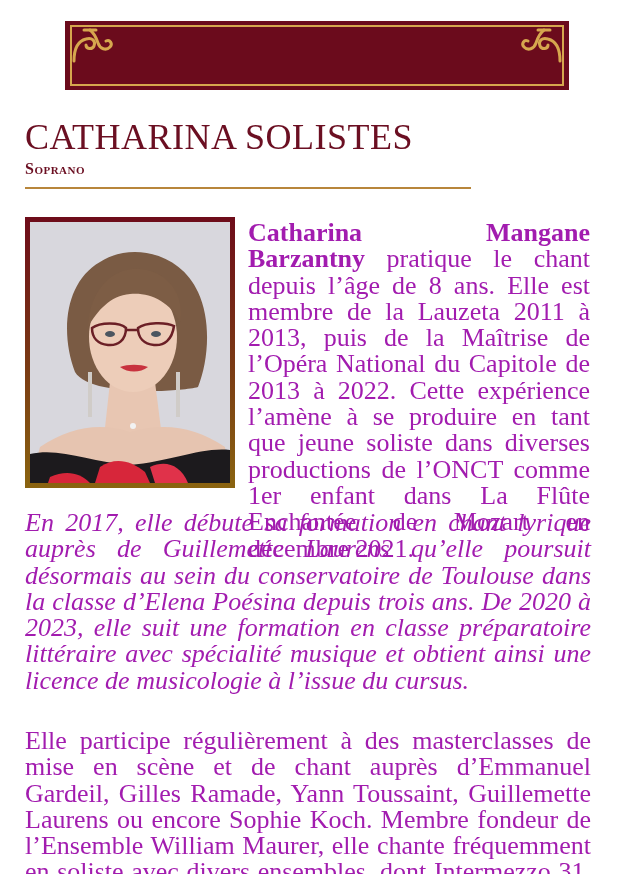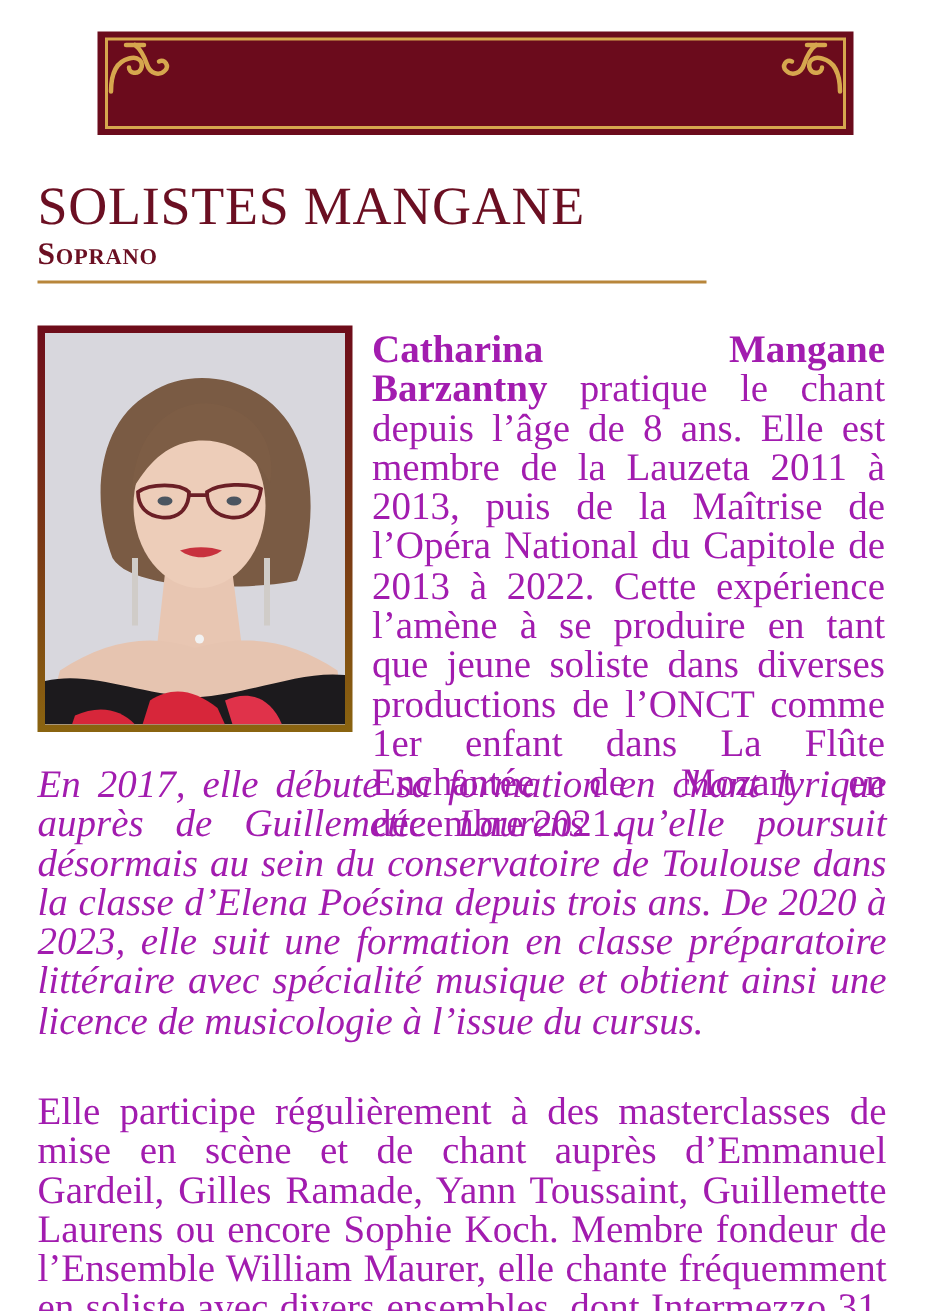--- a/index.html
+++ b/index.html
@@ -12,21 +12,21 @@
                    border: 2px solid #d6a74e; }
   .banner .title { position: absolute; left: 0; right: 0; top: 13px; text-align: center;
                    color: #ffffff; font-size: 33px; letter-spacing: 1px; line-height: 40px;
                    font-family: "Liberation Serif", "DejaVu Serif", serif; }
   .orn { position: absolute; top: 6px; width: 46px; height: 38px; }
   .orn.left { left: 7px; }
   .orn.right { right: 7px; transform: scaleX(-1); }
 
   .name { position: absolute; left: 25px; top: 117px; font-size: 36px; line-height: 40px;
           letter-spacing: 0.5px; color: #6b0f22; white-space: nowrap; }
-  .role { position: absolute; left: 25px; top: 157px; font-size: 21px; line-height: 24px;
+  .role { position: absolute; left: 25px; top: 157px; font-size: 16px; line-height: 24px;
           font-weight: bold; font-variant: small-caps; color: #6b0f22; letter-spacing: 0.5px; }
   .rule { position: absolute; left: 25px; top: 187px; width: 446px; height: 2px; background: #b8863b; }
 
   .photo-frame { position: absolute; left: 25px; top: 217px; width: 210px; height: 271px;
                  background: linear-gradient(#6e0c1a, #7a3a14 55%, #8a6410);
                  box-sizing: border-box; padding: 5px; }
   .photo { position: relative; width: 200px; height: 261px; overflow: hidden; background: #d9d8de; }
 
   .bio { position: absolute; font-size: 26px; line-height: 26.3px; color: #a21caf;
          text-align: justify; margin: 0; }
@@ -49,21 +49,21 @@
   </svg>
   <svg class="orn right" viewBox="0 0 46 38">
     <g fill="none" stroke="#d6a74e" stroke-width="3" stroke-linecap="round">
       <path d="M2 34 C2 22 6 14 14 12 C20 10 24 14 22 19 C20 23 14 22 14 18"></path>
       <path d="M18 3 C22 6 24 10 26 16 C28 22 34 24 38 20 C41 17 38 12 34 14"></path>
       <path d="M12 3 L24 3"></path>
     </g>
   </svg>
 </div>
 
-<div class="name">SOLISTES MANGANE</div>
+<div class="name">CATHARINA SOLISTES</div>
 <div class="role">Soprano</div>
 <div class="rule"></div>
 
 <div class="photo-frame">
   <div class="photo" title="Portrait de Catharina Mangane">
     <svg width="200" height="261" viewBox="0 0 200 261">
       <rect width="200" height="261" fill="#d8d7dd"></rect>
 
       <path d="M45 150 C30 110 35 60 70 40 C100 20 150 30 168 70 C182 100 178 140 168 165 C150 170 60 175 45 150 Z" fill="#7a5b44"></path>
 

